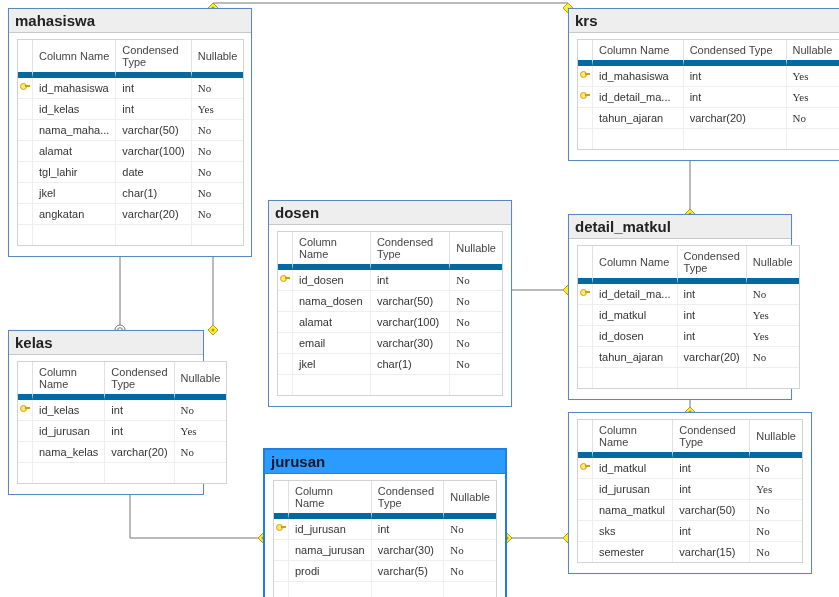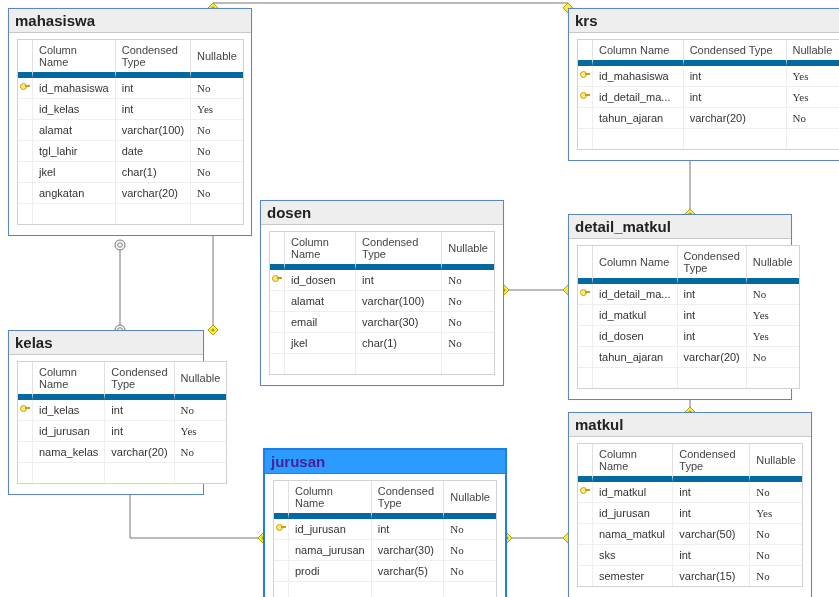--- a/index.html
+++ b/index.html
@@ -27,21 +27,21 @@
   .entity-title {
     background: #eeeeee;
     padding: 3px 6px;
     font-weight: bold;
     font-size: 15px;
     border-bottom: 1px solid #c8c8c8;
     color: #222;
   }
   .entity.selected .entity-title {
     background: #2b9bff;
-    color: #4c1d95;
+    color: #0f172a;
     border-bottom: 1px solid #1e7fe0;
   }
   .entity-body { padding: 6px 8px 10px 8px; }
   .tbl {
     width: 100%;
     border: 1px solid #d2d2d2;
     border-collapse: separate;
     border-spacing: 0;
     background: #fff;
   }
@@ -161,20 +161,26 @@
               <td>No</td>
             </tr>
             <tr>
               <td class="keycol"></td>
               <td>id_kelas</td>
               <td>int</td>
               <td>Yes</td>
             </tr>
             <tr>
               <td class="keycol"></td>
+              <td>nama_maha...</td>
+              <td>varchar(50)</td>
+              <td>No</td>
+            </tr>
+            <tr>
+              <td class="keycol"></td>
               <td>alamat</td>
               <td>varchar(100)</td>
               <td>No</td>
             </tr>
             <tr>
               <td class="keycol"></td>
               <td>tgl_lahir</td>
               <td>date</td>
               <td>No</td>
             </tr>
@@ -234,37 +240,43 @@
             <tr>
               <td class="keycol">&nbsp;</td>
               <td>&nbsp;</td>
               <td>&nbsp;</td>
               <td>&nbsp;</td>
             </tr>
           </tbody>
         </table>
       </div>
     </div>
-    <div class="entity" style="left: 260px; top: 200px; width: 244px;">
+    <div class="entity" style="left: 268px; top: 200px; width: 244px;">
       <div class="entity-title">dosen</div>
       <div class="entity-body">
         <table class="tbl">
           <thead>
             <tr>
               <th class="keycol"></th>
               <th>Column Name</th>
               <th>Condensed Type</th>
               <th>Nullable</th>
             </tr>
           </thead>
           <tbody>
             <tr>
               <td class="keycol"><span class="key-icon"></span></td>
               <td>id_dosen</td>
               <td>int</td>
+              <td>No</td>
+            </tr>
+            <tr>
+              <td class="keycol"></td>
+              <td>nama_dosen</td>
+              <td>varchar(50)</td>
               <td>No</td>
             </tr>
             <tr>
               <td class="keycol"></td>
               <td>alamat</td>
               <td>varchar(100)</td>
               <td>No</td>
             </tr>
             <tr>
               <td class="keycol"></td>
@@ -411,21 +423,20 @@
               <td class="keycol">&nbsp;</td>
               <td>&nbsp;</td>
               <td>&nbsp;</td>
               <td>&nbsp;</td>
             </tr>
           </tbody>
         </table>
       </div>
     </div>
     <div class="entity" style="left: 568px; top: 412px; width: 244px;">
-      <div class="entity-title">matkul</div>
       <div class="entity-body">
         <table class="tbl">
           <thead>
             <tr>
               <th class="keycol"></th>
               <th>Column Name</th>
               <th>Condensed Type</th>
               <th>Nullable</th>
             </tr>
           </thead>

